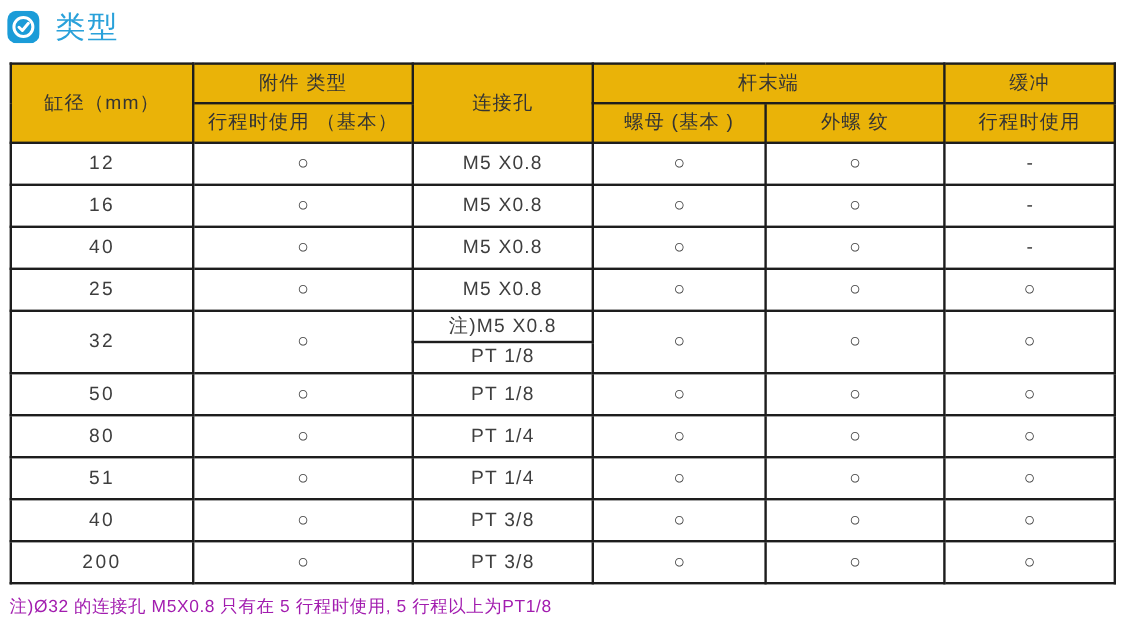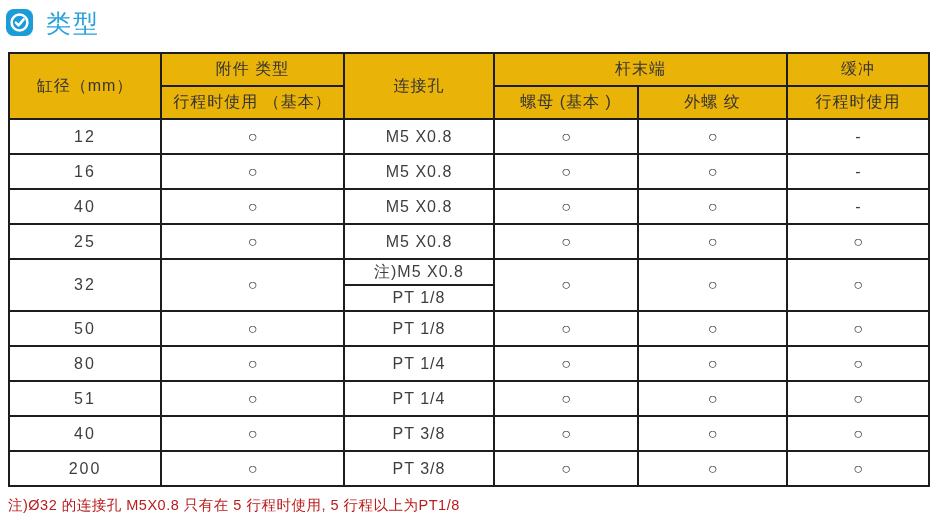--- a/index.html
+++ b/index.html
@@ -47,21 +47,21 @@
   }
   tr.hdr  { height: 33px; }
   tr.row  { height: 35px; }
   tr.half { height: 26px; }
   td.bore { letter-spacing: 2px; }
   td.port { letter-spacing: 1px; margin-left: 44px; }
   td.sym  { font-size: 19px; color: #474747; }
   .footnote {
     margin: 9px 0 0 8px;
     font-size: 14.5px;
-    color: #b91c1c;
+    color: #a21caf;
     letter-spacing: 0.5px;
   }
 </style>
 </head>
 <body>
 
 <div class="section-header">
   <span>
     <svg class="check-badge" viewBox="0 0 28 28">
       <rect x="0" y="0" width="28" height="28" rx="8" fill="#1b9cd8"></rect>

